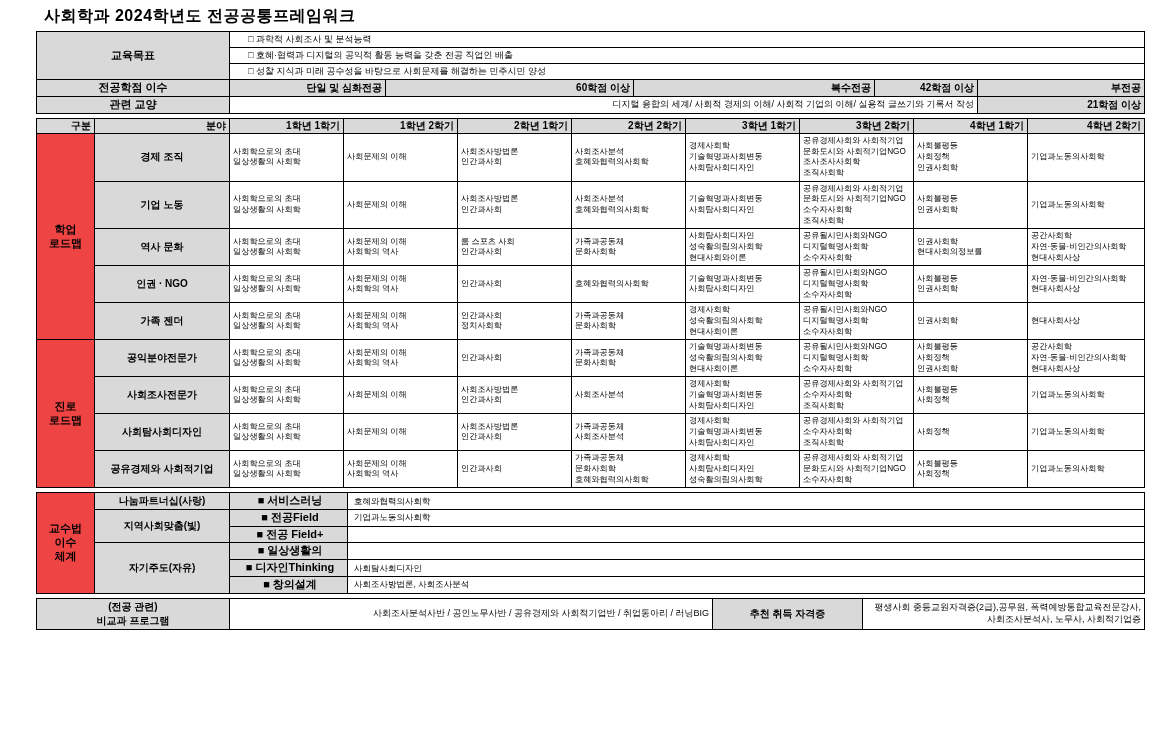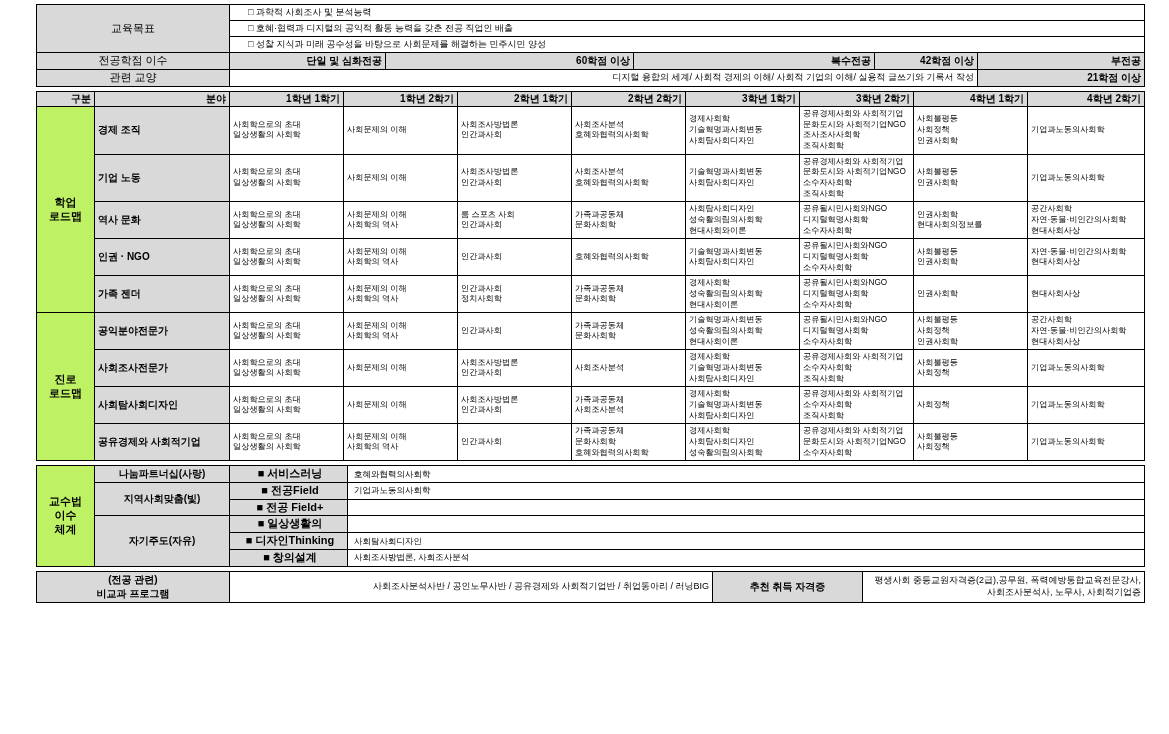--- a/index.html
+++ b/index.html
@@ -2,39 +2,40 @@
 <html><head>
 <meta charset="utf-8">
 <style>
   html,body{margin:0;padding:0;background:#fff;}
   body{width:1169px;height:734px;font-family:"Liberation Sans","DejaVu Sans",sans-serif;color:#000;}
   #page{position:relative;width:1169px;height:734px;box-sizing:border-box;padding:4px 10px 0 10px;}
   #doc-title{font-size:16px;font-weight:bold;letter-spacing:.5px;margin:2px 0 4px 34px;}
   table{border-collapse:collapse;table-layout:fixed;}
   .tbl{width:1108px;margin-left:26px;}
   td{border:1px solid #000;vertical-align:middle;font-size:9px;padding:1px 3px;line-height:1.25;}
-  .hdr{background:#d9d9d9;text-align:center;font-weight:normal;font-size:11px;}
+  .hdr{background:#d9d9d9;text-align:center;font-weight:bold;font-size:11px;}
   .hdr2{background:#d9d9d9;text-align:right;font-weight:bold;font-size:10px;}
   .goal{font-size:9px;line-height:1.45;text-align:left;padding-left:18px;}
   .cellsm{font-size:8.2px;line-height:1.3;text-align:left;padding:2px 3px;}
-  .rowlabel{background:#d9d9d9;font-weight:bold;font-size:10px;}
-  .sideband{background:#bef264;text-align:center;font-weight:bold;font-size:11px;}
+  .rowlabel{background:#d9d9d9;text-align:center;font-weight:bold;font-size:10px;}
+  .sideband{background:#ef4444;text-align:center;font-weight:bold;font-size:11px;}
   .methlabel{background:#d9d9d9;text-align:center;font-weight:bold;font-size:10px;margin-top:32px;}
   .mark{font-size:11px;font-weight:bold;text-align:center;background:#d9d9d9;padding-left:6px;}
   .markbody{font-size:8.5px;text-align:left;padding-left:6px;}
   .botleft{background:#d9d9d9;text-align:center;font-weight:bold;font-size:10px;line-height:1.4;}
   .botbody{font-size:9px;text-align:right;padding-left:6px;}
   .gap{height:4px;border:none;}
   .nowrapc{white-space:nowrap;}
 </style>
 </head>
 <body>
 
 <div id="page">
 
+  <div id="doc-title">사회학과 2024학년도 전공공통프레임워크</div>
 
   <table class="tbl">
     <colgroup>
       <col style="width:193px">
         <col style="width:156px">
         <col style="width:106px">
         <col style="width:142px">
         <col style="width:106px">
         <col style="width:135px">
         <col style="width:103px">

